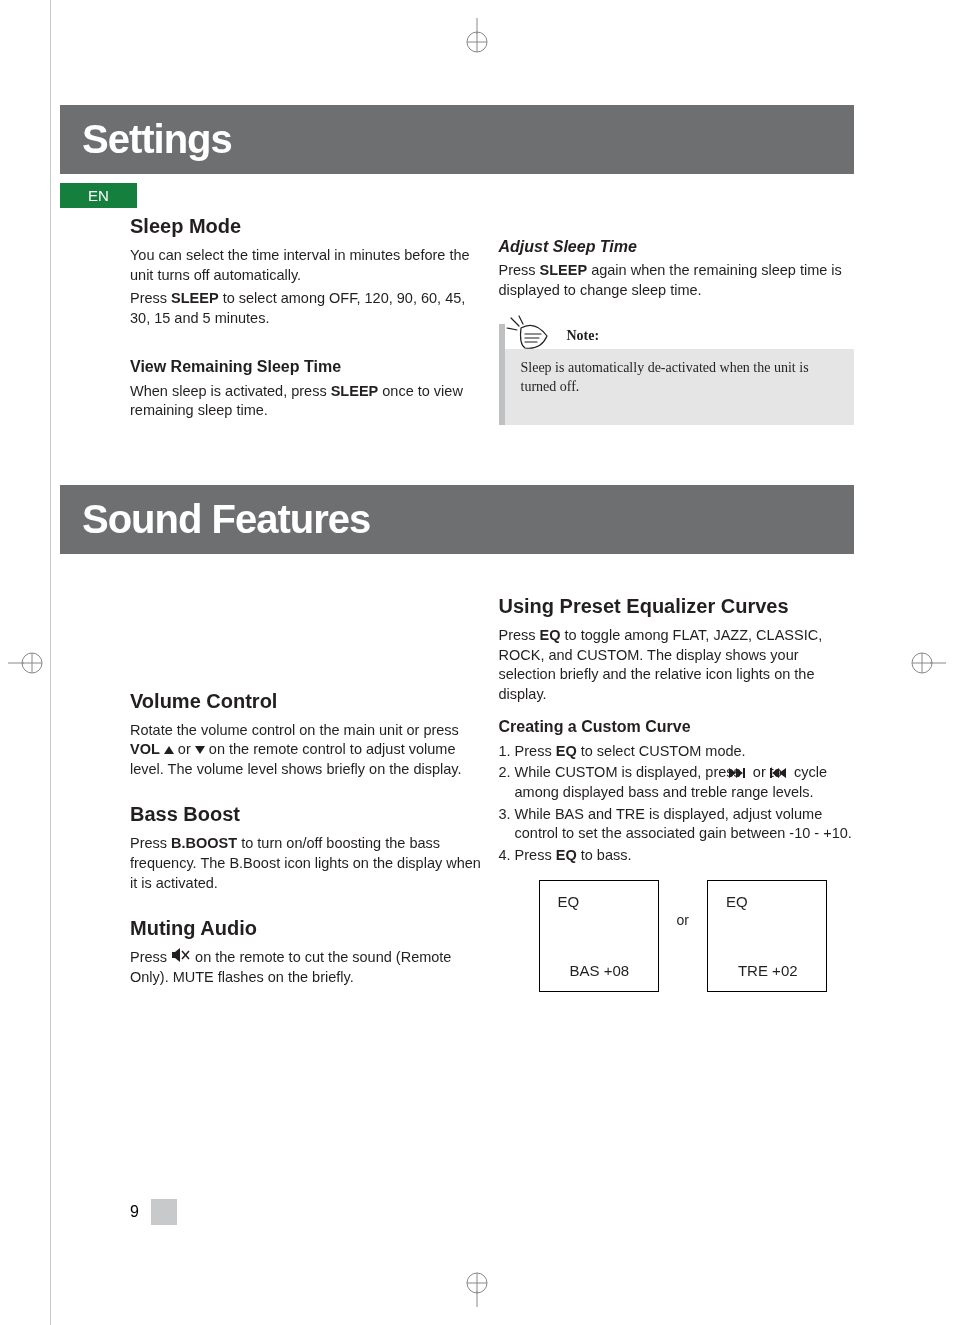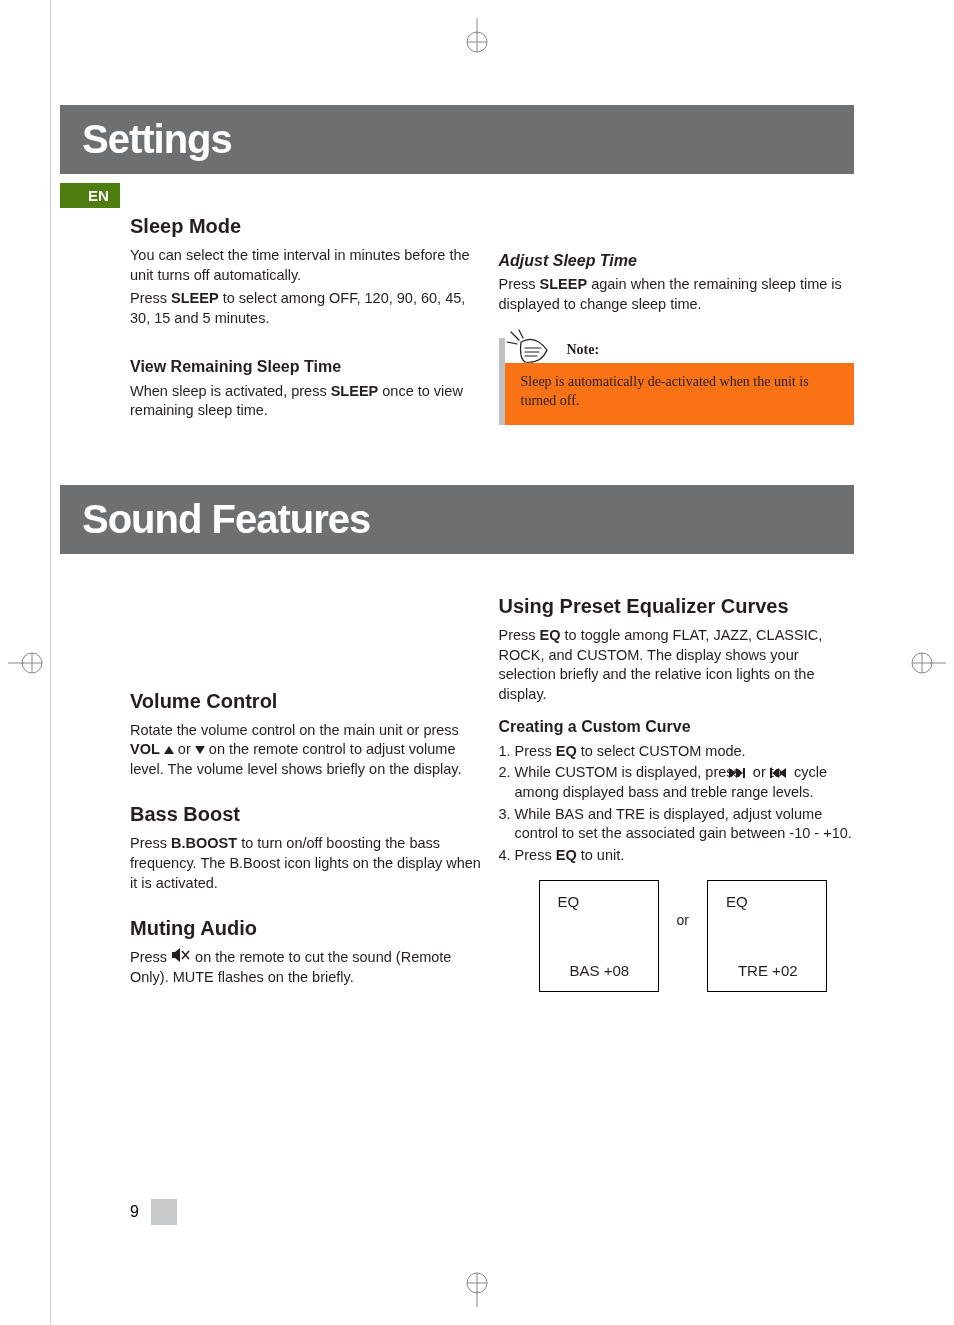--- a/index.html
+++ b/index.html
@@ -9,27 +9,27 @@
   .crop-top { position: absolute; top: 18px; left: 50%; transform: translateX(-50%); }
   .crop-bottom { position: absolute; bottom: 18px; left: 50%; transform: translateX(-50%); }
   .crop-left { position: absolute; top: 50%; left: 8px; transform: translateY(-50%); }
   .crop-right { position: absolute; top: 50%; right: 8px; transform: translateY(-50%); }
   .crop svg { display: block; }
   
   .vline-left { position: absolute; top: 0; bottom: 0; left: 50px; width: 1px; background: #ccc; }
   .content { position: absolute; top: 105px; left: 60px; right: 100px; }
   .header-bar { background: #6e6f71; color: #fff; padding: 12px 22px; margin-bottom: 39px; }
   .header-bar h1 { font-size: 40px; font-weight: 700; letter-spacing: -1px; }
-  .lang-tab { position: absolute; left: -60px; top: 146px; background: #4d7c0f; color: #fff; font-weight: 700; font-size: 15px; padding: 4px 11px 4px 28px; }
+  .lang-tab { position: absolute; left: -60px; top: 146px; background: #15803d; color: #fff; font-weight: 400; font-size: 15px; padding: 4px 28px 4px 28px; }
   .columns { display: flex; gap: 13px; margin: 0 0 0 70px; align-items: flex-end; }
   .col { flex: 1; min-width: 0; font-size: 14.5px; line-height: 1.35; color: #231f20; }
   h2.section-title { font-size: 20px; font-weight: 700; margin-bottom: 6px; }
   h3.sub-title { font-size: 16px; font-weight: 700; margin-top: 20px; margin-bottom: 4px; }
   p { margin-bottom: 4px; }
-  .note-box { background: #f97316; border-left: 6px solid #bfc0c2; padding: 12px 16px 14px 16px; margin-top: 18px; position: relative; font-family: "Comic Sans MS", cursive; font-size: 14px; }
+  .note-box { background: #e5e5e5; border-left: 6px solid #bfc0c2; padding: 12px 16px 28px 16px; margin-top: 18px; position: relative; font-family: "Comic Sans MS", cursive; font-size: 14px; }
   .note-label { background: #fff; padding: 3px 8px 3px 62px; margin: -12px -16px 10px -16px; font-weight: 700; font-family: "Comic Sans MS", cursive; }
   .note-wrap { position: relative; }
   .note-hand { position: absolute; left: 6px; top: -10px; z-index: 2; }
   
   .block2 { margin-top: 60px; }
   .displays { display: flex; align-items: center; gap: 18px; margin-top: 14px; margin-left: 40px; }
   .disp { border: 1.5px solid #000; padding: 10px 24px 10px 18px; font-size: 15px; font-family: Arial, sans-serif; line-height: 1.4; min-width: 120px; }
   .disp-row1 { }
   .disp-row2 { padding-left: 12px; margin-top: 48px; }
   .or-label { font-size: 14px; padding-bottom: 30px; }
@@ -168,21 +168,21 @@
           <ol class="custom-list">
             <li><span>1. Press </span><b>EQ</b><span> to select CUSTOM mode.</span></li>
             <li><span>2. While CUSTOM is displayed, press  </span><span class="ffwd-icon"><svg width="20" height="10" viewBox="0 0 20 10">
                     <path d="M0 0 L7 5 L0 10 Z M7 0 L14 5 L7 10 Z" fill="#231f20"></path>
                     <rect x="14" y="0" width="2" height="10" fill="#231f20"></rect>
                   </svg></span><span>  or to  </span><span class="rwd-icon"><svg width="20" height="10" viewBox="0 0 20 10">
                     <rect x="0" y="0" width="2" height="10" fill="#231f20"></rect>
                     <path d="M9 0 L2 5 L9 10 Z M16 0 L9 5 L16 10 Z" fill="#231f20"></path>
                   </svg></span><span>  cycle  among displayed bass and treble range levels.</span></li>
             <li>3. While BAS and TRE is displayed, adjust volume control to set the associated gain between -10 - +10.</li>
-            <li><span>4.  Press </span><b>EQ</b><span> to unit.</span></li>
+            <li><span>4.  Press </span><b>EQ</b><span> to bass.</span></li>
           </ol>
 
           <div class="displays">
             <div class="disp">
               <div class="disp-row1">EQ</div>
               <div class="disp-row2">BAS   +08</div>
             </div>
             <div class="or-label">or</div>
             <div class="disp">
               <div class="disp-row1">EQ</div>

